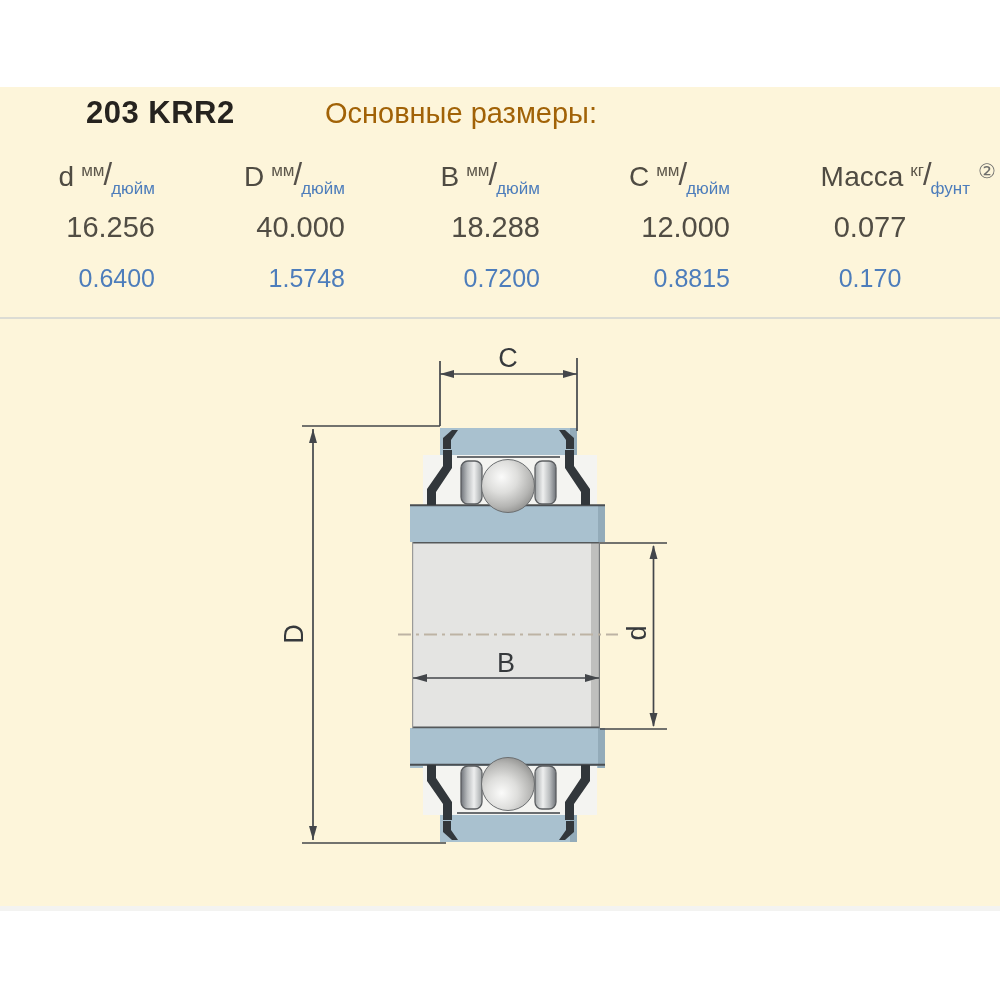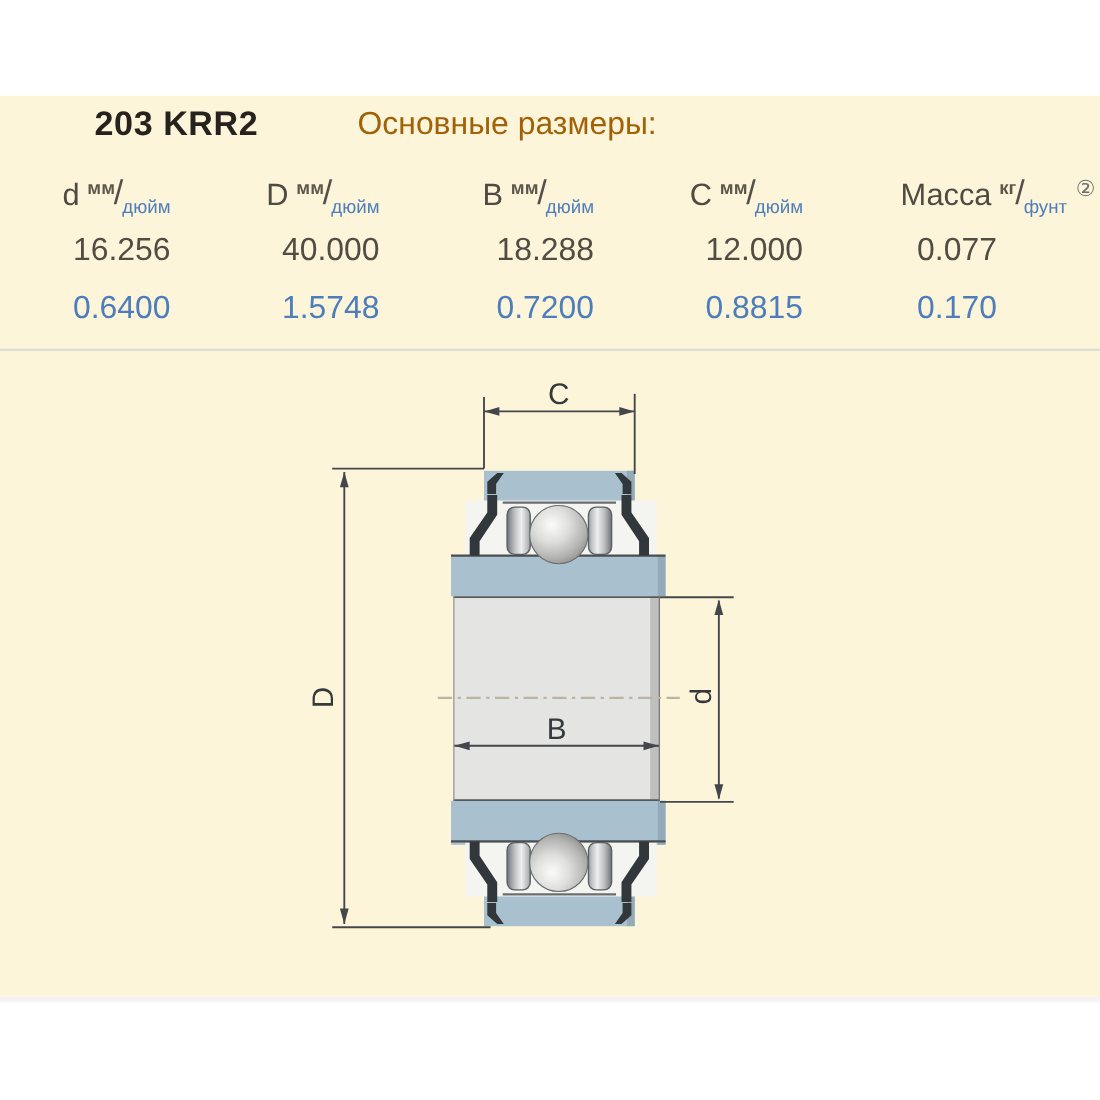--- a/index.html
+++ b/index.html
@@ -27,23 +27,23 @@
     position:absolute;left:325px;top:98px;font-size:29px;color:#a16207;line-height:1.1;
   }
   .cell{position:absolute;text-align:right;line-height:1;white-space:nowrap;}
   .c1{left:8px;width:147px}
   .c2{left:180px;width:165px}
   .c3{left:373px;width:167px}
   .c4{left:563px;width:167px}
   .c5{left:756px;width:240px}
   .hrow{top:160px;font-size:28px;color:#4f4b42;}
   .r1{top:213px;font-size:29px;color:#514d44;}
-  .r2{top:266px;font-size:29px;color:#4d7dbb;}
+  .r2{top:266px;font-size:25px;color:#4d7dbb;}
   .c5.r1,.c5.r2{width:228px;padding-right:12px;text-align:center;}
-  .u-top{font-size:17px;position:relative;top:-10px;margin-left:7px;color:#5d574b;font-weight:bold;}
+  .u-top{font-size:17px;position:relative;top:-10px;margin-left:7px;color:#5d574b;}
   .u-slash{font-size:31px;position:relative;top:-1px;margin:0 -1px;color:#55504a;}
   .u-bot{font-size:17px;position:relative;top:8px;color:#4d7dbb;}
   .note-circ{font-size:20px;color:#6e6e6c;position:relative;top:-8px;margin-left:8px;}
   svg.diagram{position:absolute;left:0;top:0;width:1000px;height:1000px;}
   svg .dim{stroke:#43464a;stroke-width:1.7;fill:none;}
   svg .dimfill{fill:#43464a;stroke:none;}
   svg .dimtext{fill:#36393c;font-size:27px;font-family:"Liberation Sans",sans-serif;}
 </style>
 </head>
 <body>

